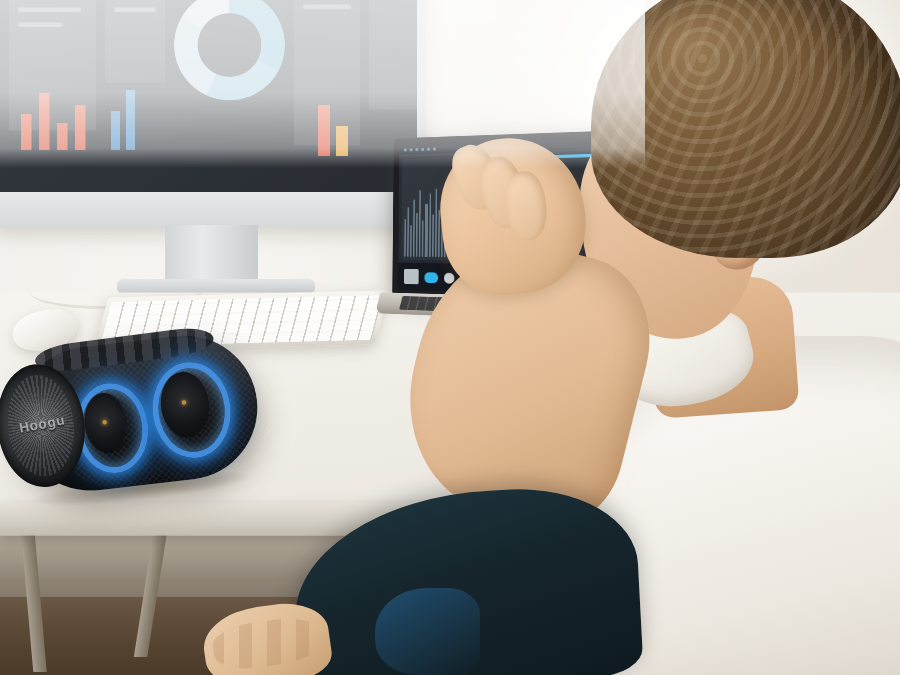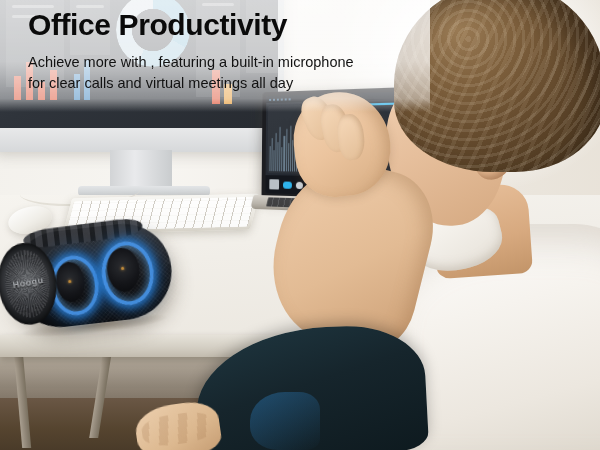--- a/index.html
+++ b/index.html
@@ -517,19 +517,14 @@
     <div class="spk-top-ribs"></div>
     <div class="ring r1"></div>
     <div class="driver d1"></div>
     <div class="ring r2"></div>
     <div class="driver d2"></div>
     <div class="spk-cap"></div>
     <div class="spk-logo">Hoogu</div>
   </div>
 
   <div class="text-veil"></div>
-  <div class="headline">Office Productivity</div>
-  <div class="subline">
-    <div>Achieve more with , featuring a built-in microphone</div>
-    <div>for clear calls and virtual meetings all day</div>
-  </div>
 
 </div>
 
 </body></html>

